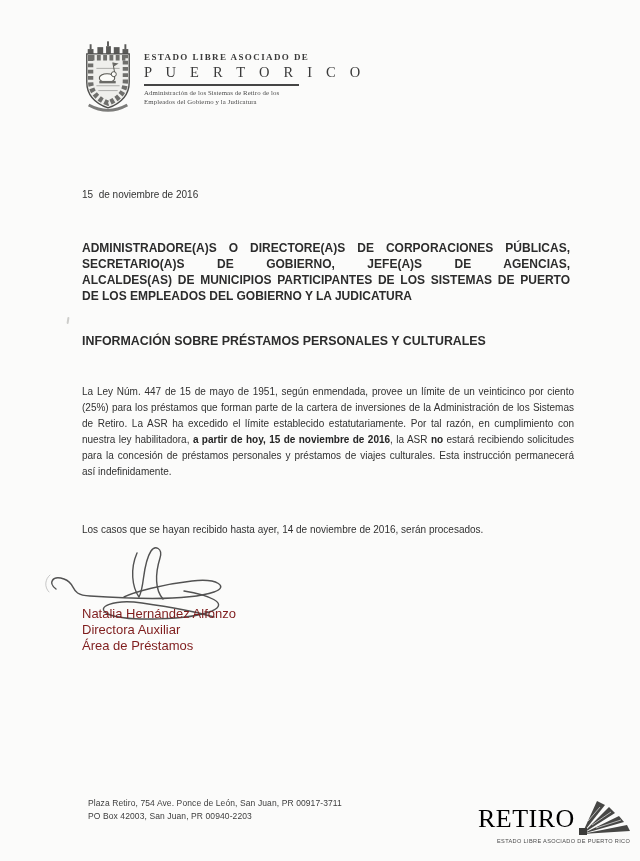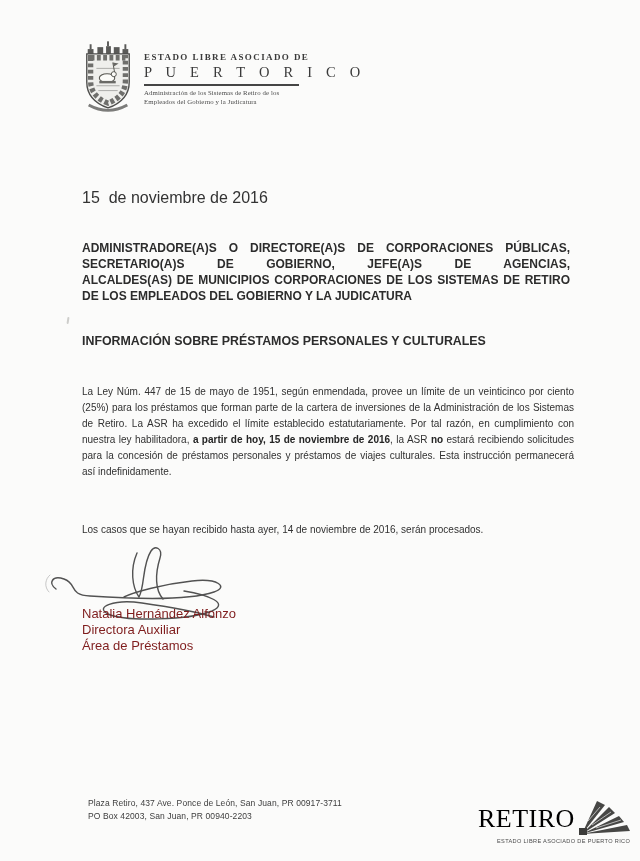--- a/index.html
+++ b/index.html
@@ -21,21 +21,21 @@
     font-family:"Liberation Serif", serif; font-size:14.5px; font-weight:normal;
     letter-spacing:5.2px; color:#3a3a3a; margin-top:2px; white-space:nowrap;
   }
   .lh-rule { width:155px; border:0; border-top:2px solid #454545; margin:3px 0 3px 0; }
   .lh-agency {
     font-family:"Liberation Serif", serif; font-size:6.8px; line-height:8.5px;
     color:#4c4c4c; letter-spacing:0.1px;
   }
 
   
-  .date-line { position:absolute; left:82px; top:189px; font-size:16px; white-space:pre; color:#333; }
+  .date-line { position:absolute; left:82px; top:189px; font-size:10px; white-space:pre; color:#333; }
 
   .recipients { position:absolute; left:82px; top:240px; width:488px; font-weight:bold; font-size:12px; color:#2c2c2c; }
   .recipients .rline { line-height:16px; text-align:justify; text-align-last:justify; white-space:nowrap; }
   .recipients .rline.last { text-align:right; text-align-last:left; }
 
   .subject { position:absolute; left:82px; top:334px; width:492px; font-weight:bold; font-size:12.4px; color:#2c2c2c; }
 
   .para { position:absolute; left:82px; width:492px; font-size:10px; line-height:16px; text-align:justify; color:#313131; }
   .para-1 { top:374px; }
   .para-2 { top:512px; }
@@ -108,21 +108,21 @@
         <div>Empleados del Gobierno y la Judicatura</div>
       </div>
     </div>
   </div>
 
   <div class="date-line">15  de noviembre de 2016</div>
 
   <div class="recipients">
     <div class="rline">ADMINISTRADORE(A)S O DIRECTORE(A)S DE CORPORACIONES PÚBLICAS,</div>
     <div class="rline">SECRETARIO(A)S DE GOBIERNO, JEFE(A)S DE AGENCIAS,</div>
-    <div class="rline">ALCALDES(AS) DE MUNICIPIOS CORPORACIONES DE LOS SISTEMAS DE RETIRO</div>
+    <div class="rline">ALCALDES(AS) DE MUNICIPIOS PARTICIPANTES DE LOS SISTEMAS DE PUERTO</div>
     <div class="rline last">DE LOS EMPLEADOS DEL GOBIERNO Y LA JUDICATURA</div>
   </div>
 
   <div class="artifact"></div>
 
   <div class="subject">INFORMACIÓN SOBRE PRÉSTAMOS PERSONALES Y CULTURALES</div>
 
   <p class="para para-1"><span>La Ley Núm. 447 de 15 de mayo de 1951, según enmendada, provee un límite de un veinticinco por ciento (25%) para los préstamos que forman parte de la cartera de inversiones de la Administración de los Sistemas de Retiro. La ASR ha excedido el límite establecido estatutariamente. Por tal razón, en cumplimiento con nuestra ley habilitadora, </span><b>a partir de hoy, 15 de noviembre de 2016</b><span>, la ASR </span><b>no</b><span> estará recibiendo solicitudes para la concesión de préstamos personales y préstamos de viajes culturales. Esta instrucción permanecerá así indefinidamente.</span></p>
 
   <p class="para para-2">Los casos que se hayan recibido hasta ayer, 14 de noviembre de 2016, serán procesados.</p>
@@ -136,21 +136,21 @@
     </g>
   </svg>
 
   <div class="signer">
     <div>Natalia Hernández Alfonzo</div>
     <div>Directora Auxiliar</div>
     <div>Área de Préstamos</div>
   </div>
 
   <div class="footer-address">
-    <div>Plaza Retiro, 437 Ave. Ponce de León, San Juan, PR 00917-3711</div>
+    <div>Plaza Retiro, 754 Ave. Ponce de León, San Juan, PR 00917-3711</div>
     <div>PO Box 42003, San Juan, PR 00940-2203</div>
   </div>
 
   <div class="brand-word">RETIRO</div>
 
   <svg class="brand-fan" viewBox="0 0 58 37" aria-hidden="true">
     <g fill="#474745">
       <polygon points="4,35 19,2 27,6"></polygon>
       <polygon points="4,35 31,8 37,14"></polygon>
       <polygon points="4,35 41,17 46,23"></polygon>

